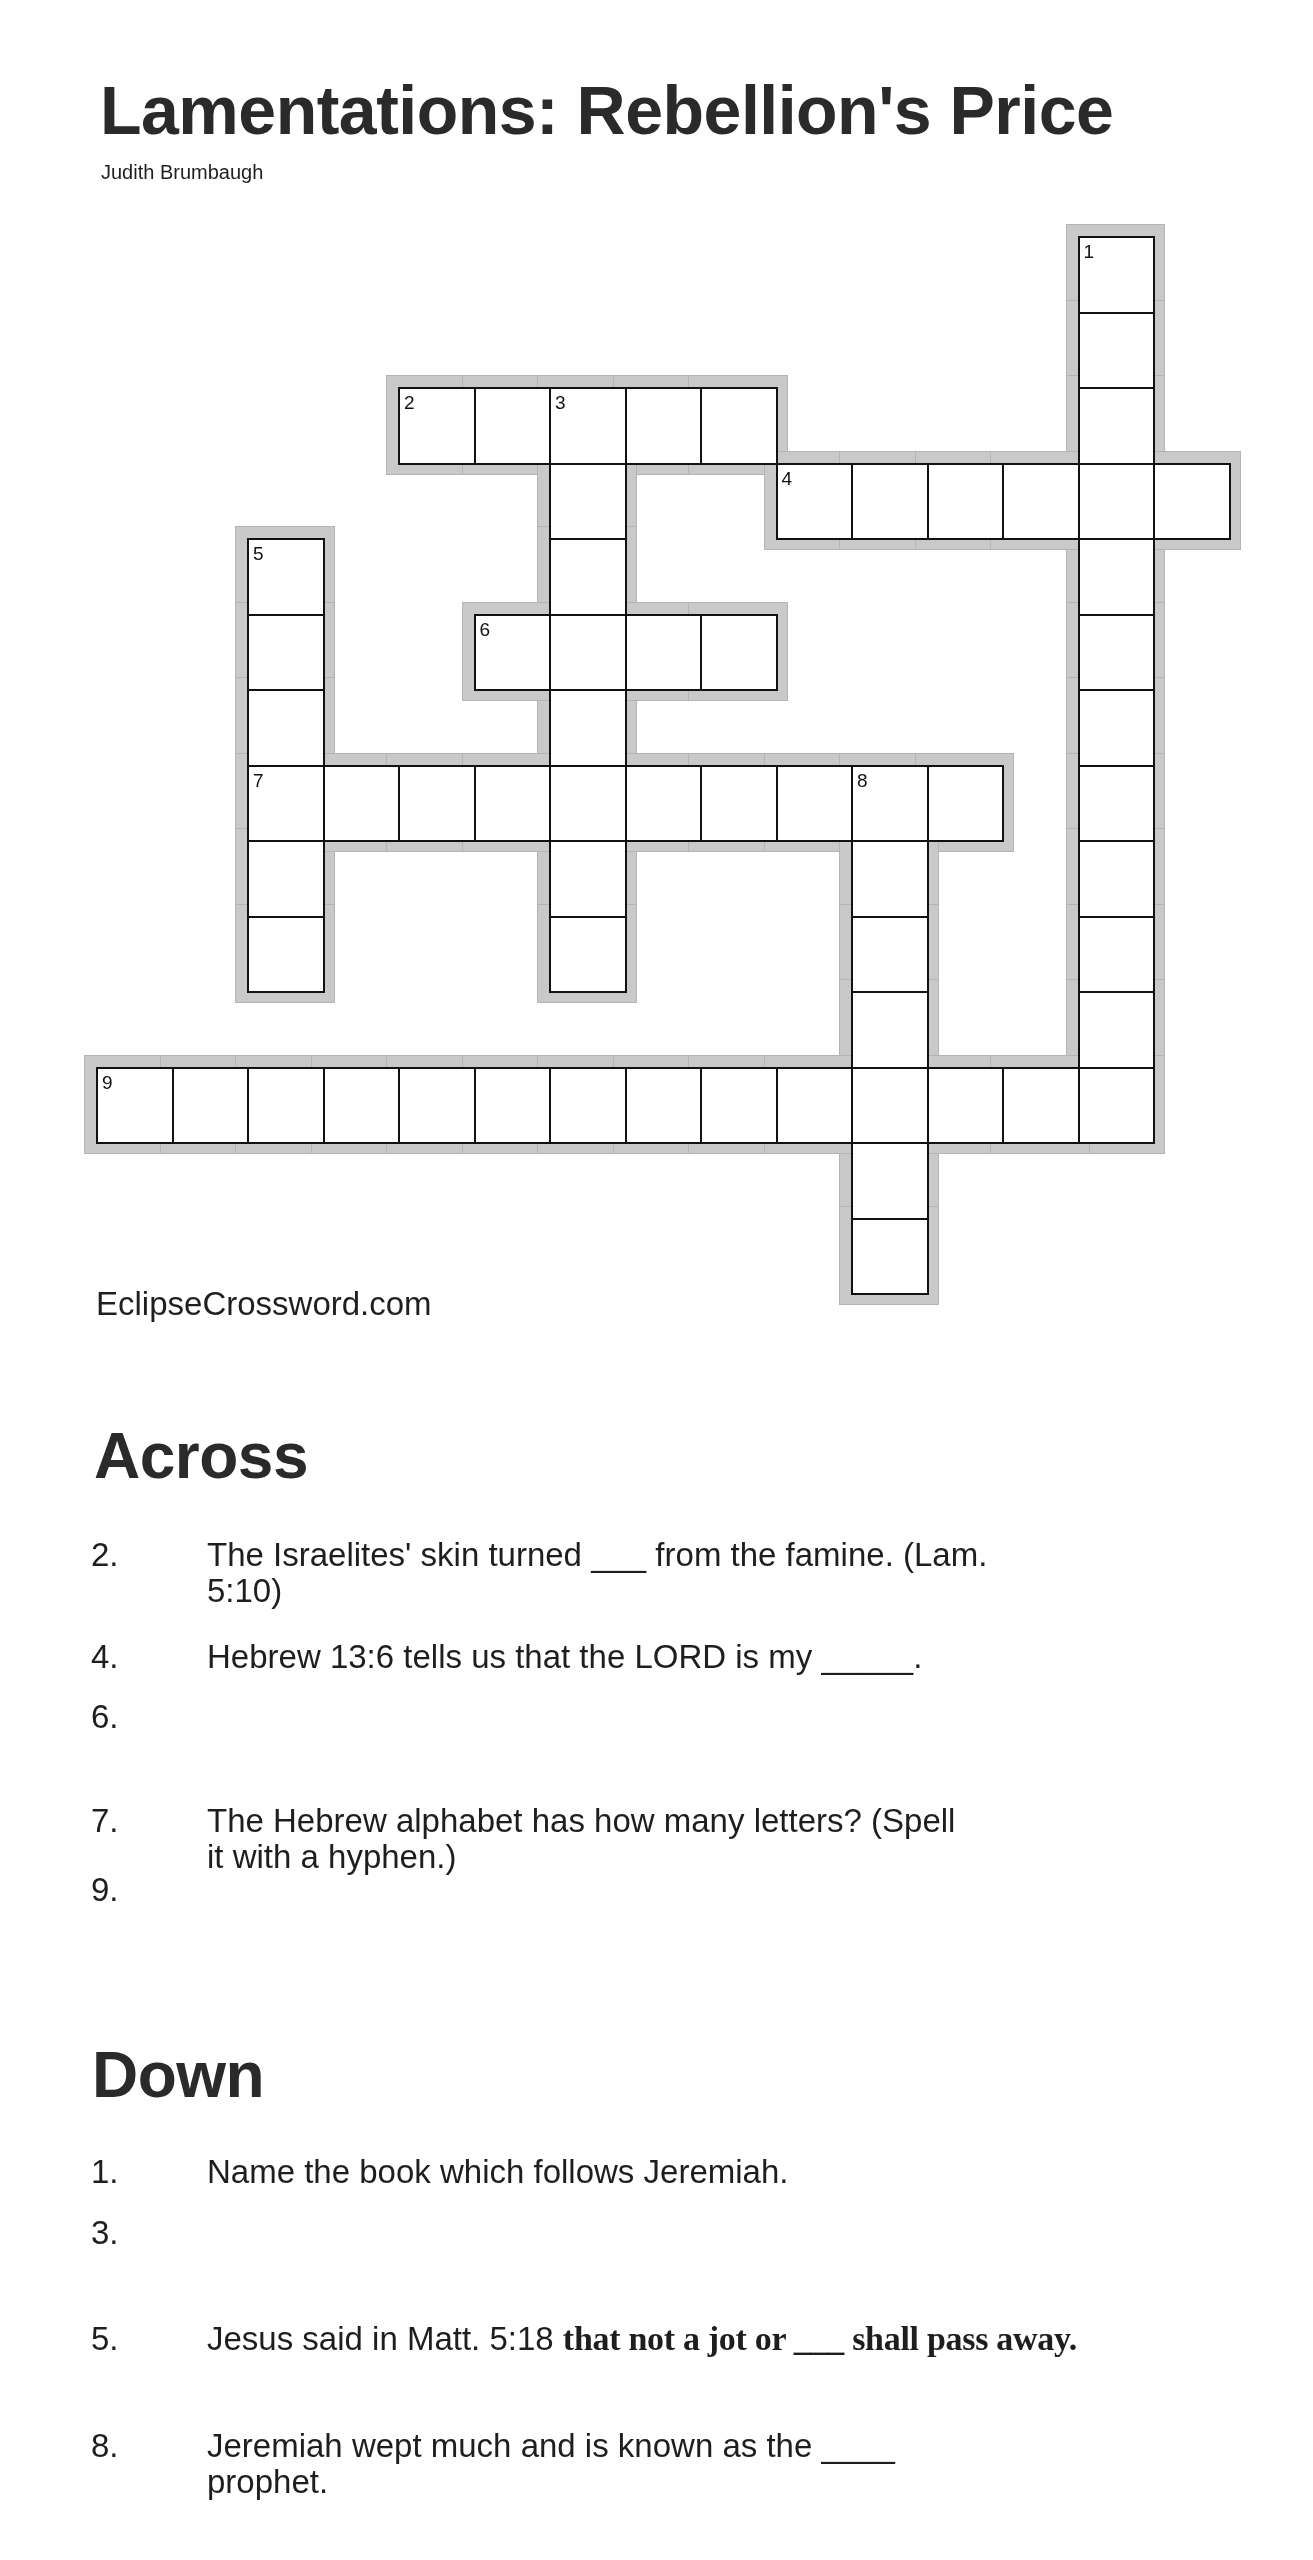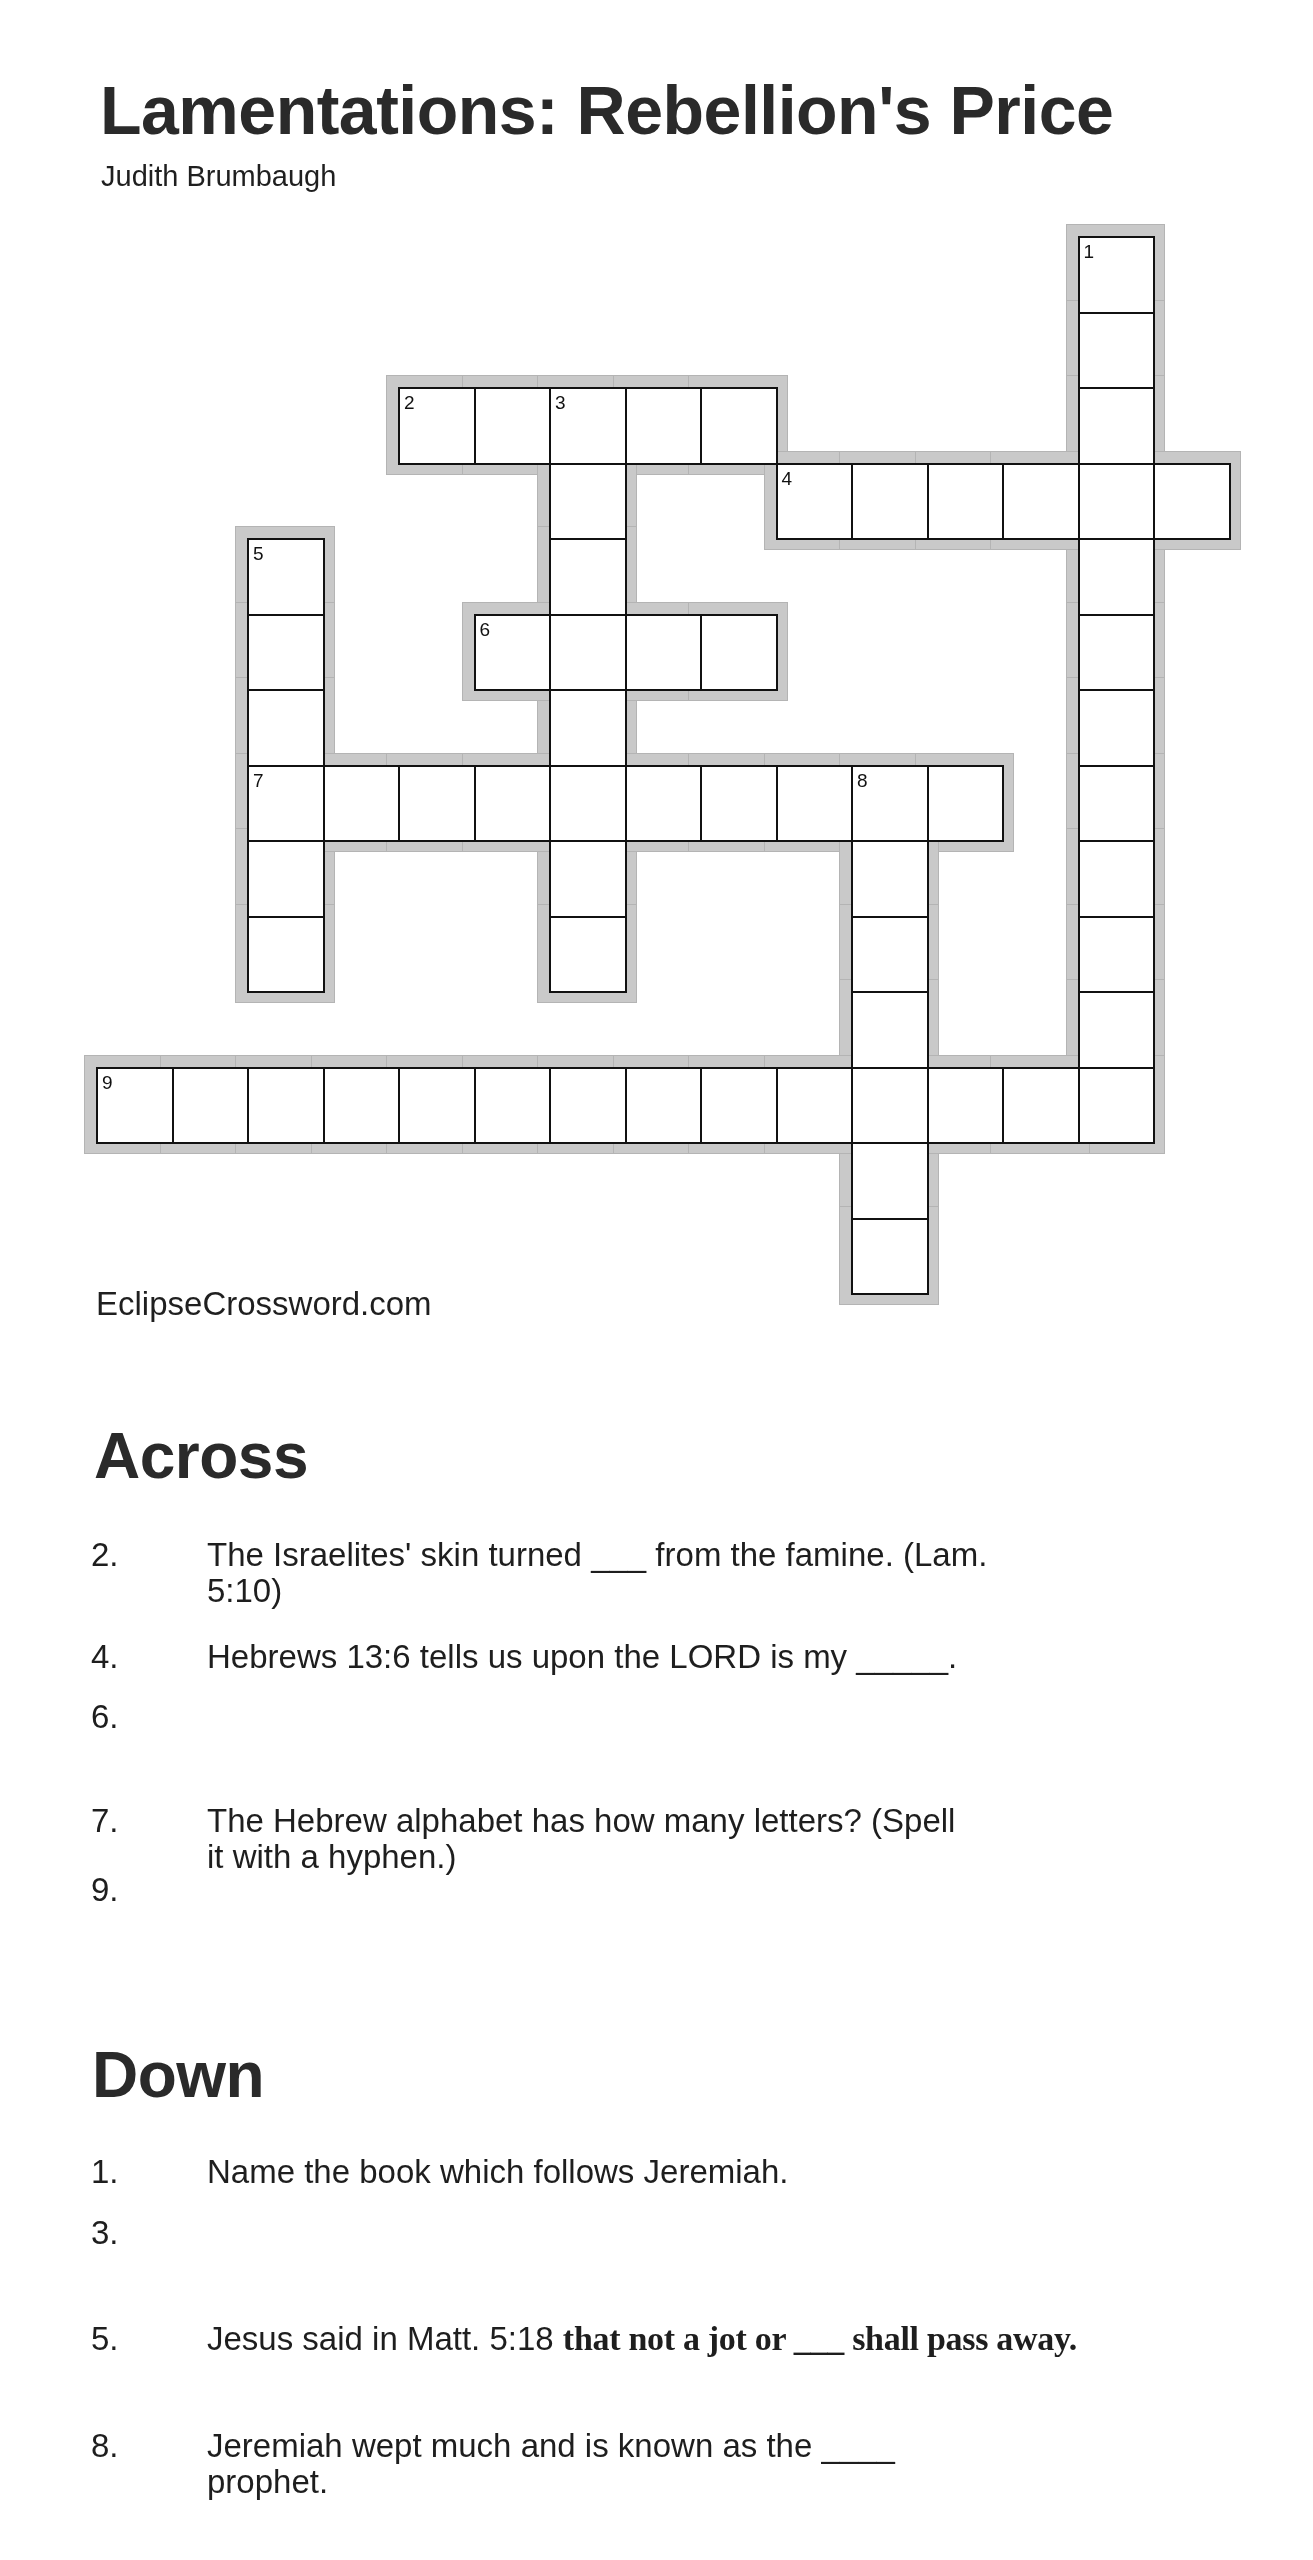--- a/index.html
+++ b/index.html
@@ -1,19 +1,19 @@
 <!DOCTYPE html>
 <html><head>
 <meta charset="utf-8">
 <style>
   html, body { margin: 0; padding: 0; background: #ffffff; }
   body { width: 1313px; height: 2560px; position: relative; overflow: hidden; color: #1e1e1e; }
   .abs { position: absolute; }
   .title { left: 100px; top: 76px; font-family: "Liberation Sans", sans-serif; font-weight: bold; font-size: 68px; letter-spacing: -0.5px; color: #2a2a2a; white-space: nowrap; line-height: 1; }
-  .author { left: 101px; top: 162px; font-family: "Liberation Sans", sans-serif; font-size: 29px; color: #1f1f1f; white-space: nowrap; line-height: 1; }
+  .author { left: 101px; top: 162px; font-family: "Liberation Sans", sans-serif; font-size: 20px; color: #1f1f1f; white-space: nowrap; line-height: 1; }
   #grid { position: absolute; left: 0; top: 0; width: 1313px; height: 1320px; }
   .frame { position: absolute; background: #c9c9c9; box-shadow: inset 0 0 0 1px #b4b4b4; }
   .cell { position: absolute; box-sizing: border-box; background: #ffffff; border: 2px solid #111; }
   .cell .num { position: absolute; left: 4px; top: 4px; font-family: "Liberation Sans", sans-serif; font-size: 19px; line-height: 1; color: #111; }
   .site { left: 96px; top: 1287px; font-family: "Liberation Sans", sans-serif; font-size: 33px; color: #1f1f1f; white-space: nowrap; line-height: 1; }
   .heading { font-family: "Liberation Sans", sans-serif; font-weight: bold; font-size: 64px; color: #2a2a2a; line-height: 1; letter-spacing: -0.5px; }
   .clue { position: absolute; left: 91px; width: 1000px; font-family: "Liberation Sans", sans-serif; font-size: 33px; line-height: 36px; color: #1e1e1e; }
   .clue .n { position: absolute; left: 0; top: 0; }
   .clue .t { margin-left: 116px; display: block; width: 900px; }
   .serif-bold { font-family: "Liberation Serif", serif; font-weight: bold; font-size: 34px; letter-spacing: -0.3px; }
@@ -180,21 +180,21 @@
 <div class="abs site">EclipseCrossword.com</div>
 
 <div class="abs heading" style="left:94px; top:1424px;">Across</div>
 
 <div class="clue" style="top:1537px;">
   <span class="n">2.</span>
   <span class="t" style="width:800px;">The Israelites' skin turned ___ from the famine. (Lam. 5:10)</span>
 </div>
 <div class="clue" style="top:1639px;">
   <span class="n">4.</span>
-  <span class="t">Hebrews 13:6 tells us upon the LORD is my _____.</span>
+  <span class="t">Hebrew 13:6 tells us that the LORD is my _____.</span>
 </div>
 <div class="clue" style="top:1699px;">
   <span class="n">6.</span>
 </div>
 <div class="clue" style="top:1803px;">
   <span class="n">7.</span>
   <span class="t" style="width:770px;">The Hebrew alphabet has how many letters? (Spell it with a hyphen.)</span>
 </div>
 <div class="clue" style="top:1872px;">
   <span class="n">9.</span>

